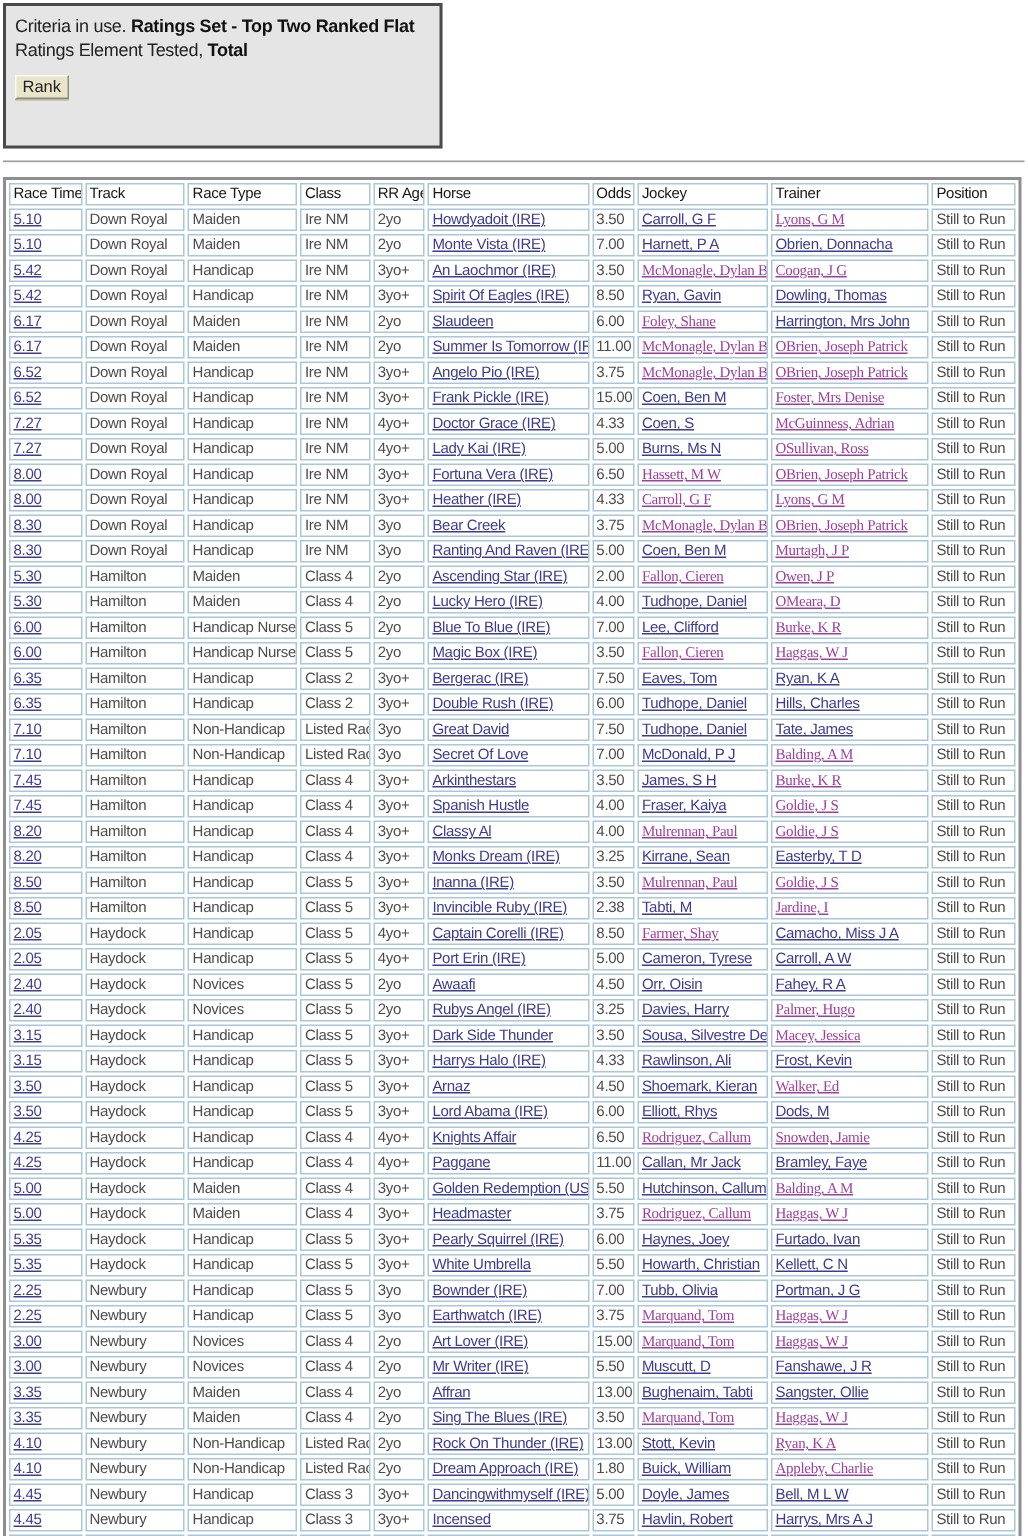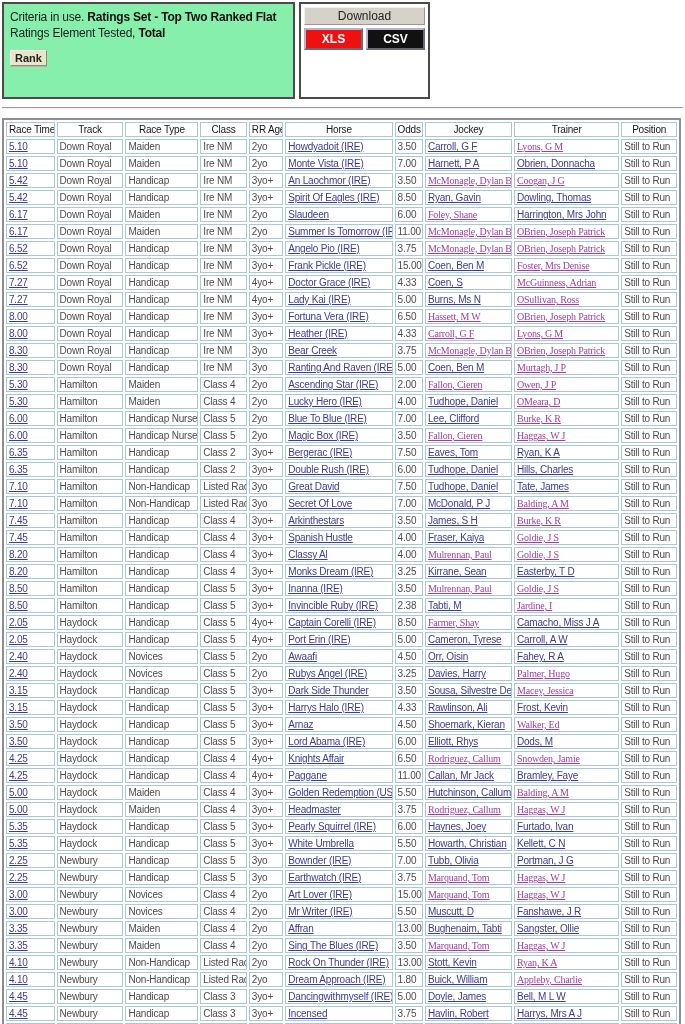--- a/index.html
+++ b/index.html
@@ -4,28 +4,28 @@
 <style>
   html,body{margin:0;padding:0;}
   body{
     width:685px;height:1024px;overflow:hidden;background:#fff;
     font-family:"Liberation Sans",sans-serif;position:relative;padding:2px;box-sizing:border-box;
   }
   
   .topbar{display:flex;gap:4px;align-items:stretch;}
   .criteria-box{
     width:293px;height:97px;border:2px solid #4a4a4a;box-sizing:border-box;
-    padding:5px 6px;background:#86efac;
+    padding:5px 6px;background:#e5e5e5;
   }
   .criteria-text{font-size:12px;line-height:16px;color:#222;letter-spacing:-0.2px;}
   .criteria-text b{color:#111;}
   .btn{
     background:#e9e5cb;border:1px solid #8f8d77;border-top-color:#fcfaef;border-left-color:#fcfaef;
     font-size:11px;line-height:12px;padding:1px 4px;color:#222;font-family:"Liberation Sans",sans-serif;
-    cursor:pointer;box-shadow:0 1px 0 #b8b49a;font-weight:bold;
+    cursor:pointer;box-shadow:0 1px 0 #b8b49a;
   }
   .rank-row{margin-top:7px;}
   .btn-row{margin-top:6px;display:flex;gap:2px;}
   .download-box{
     width:131px;height:97px;border:2px solid #4a4a4a;box-sizing:border-box;
     padding:3px;background:#fff;
   }
   .dl-title{
     display:block;width:100%;background:#d6d2ca;border:1px solid #9a968e;
     border-top-color:#f4f2ee;border-left-color:#f4f2ee;
@@ -42,41 +42,34 @@
   
   table.races{
     border-collapse:separate;border-spacing:2px;table-layout:fixed;width:679px;
     background:#fff;border:2px solid #8e8e8e;
   }
   table.races th, table.races td{
     border:1px solid #a9c7d8;font-size:10px;line-height:11px;padding:1px 2px;
     white-space:nowrap;overflow:hidden;color:#4c4c4c;box-sizing:border-box;
     letter-spacing:-0.2px;text-align:left;
   }
-  table.races th{text-align:center;color:#161616;font-weight:normal;}
+  table.races th{color:#161616;font-weight:normal;}
   a.lnk{color:#3c3c92;text-decoration:underline;cursor:pointer;}
   a.lnk.visited{color:#9e3f9e;font-family:Liberation Serif, serif;}
 </style>
 </head>
 <body>
 
 <div class="topbar">
   <div class="criteria-box">
     <div class="criteria-text">
       <span>Criteria in use. </span><b>Ratings Set - Top Two Ranked Flat</b><span> Ratings Element Tested, </span><b>Total</b>
     </div>
     <div class="rank-row">
       <button class="btn">Rank</button>
-    </div>
-  </div>
-  <div class="download-box">
-    <button class="dl-title">Download</button>
-    <div class="dl-row">
-      <button class="dl-btn" id="xls-btn" style="background: rgb(238, 17, 17);">XLS</button>
-      <button class="dl-btn" id="csv-btn" style="background: rgb(17, 17, 17);">CSV</button>
     </div>
   </div>
 </div>
 
 <hr class="sep">
 
 <table class="races">
   <colgroup id="cols">
       <col style="width: 48px;">
       <col style="width: 66px;">

